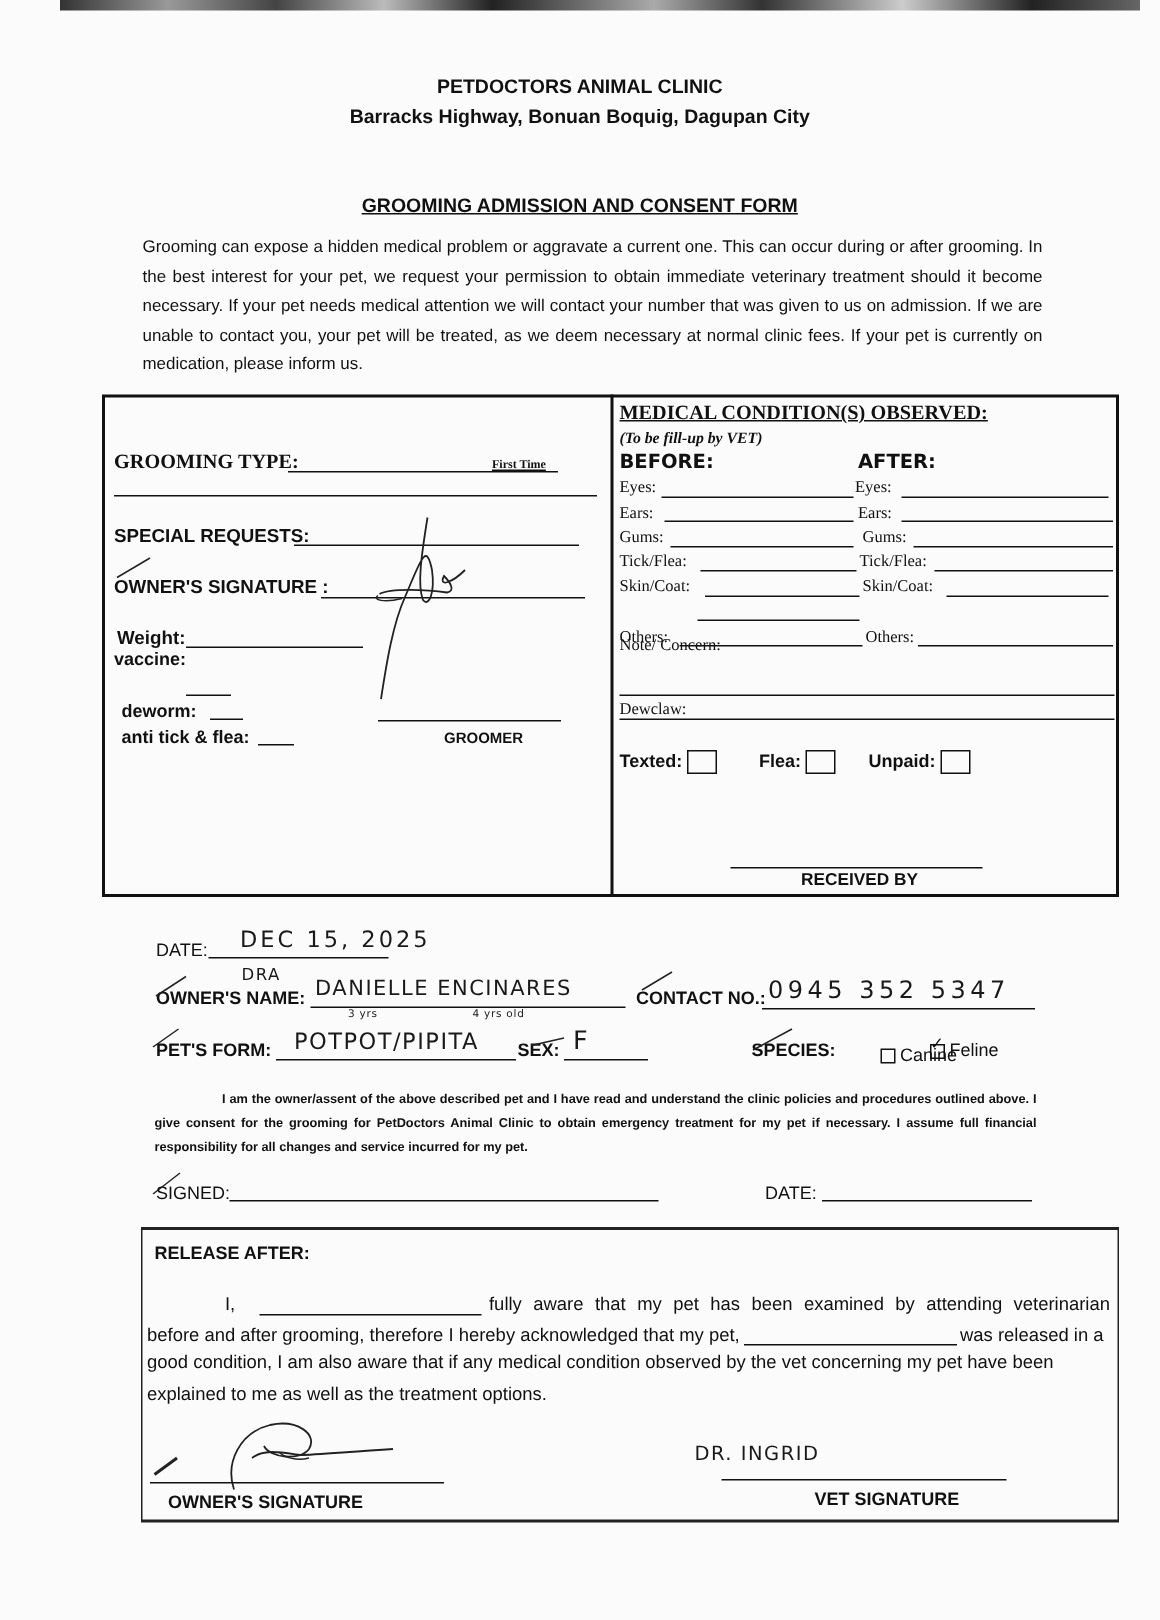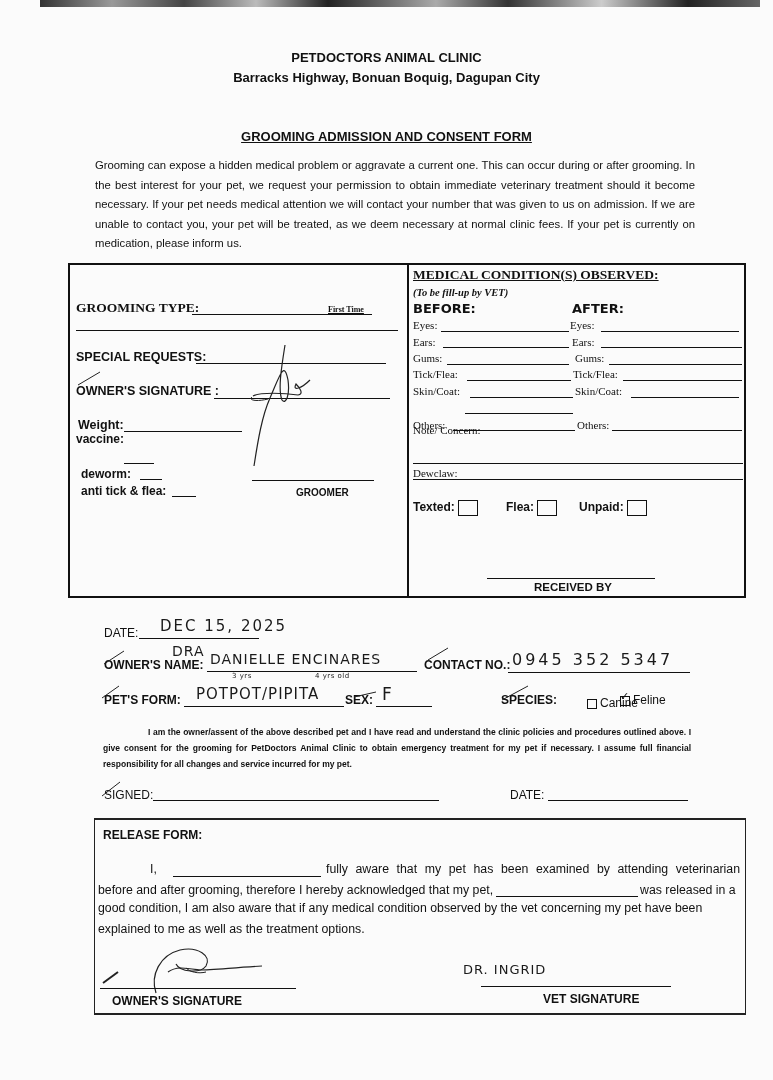--- a/index.html
+++ b/index.html
@@ -119,21 +119,21 @@
 </div>
 
 <div class="line" style="left:487px;top:578px;width:168px;"></div>
 <div class="lbl" style="left:534px;top:581px;font-size:11.5px;">RECEIVED BY</div>
 
 <div class="lbl" style="left:104px;top:626px;font-weight:normal;font-size:12px;">DATE:</div>
 <div class="line" style="left:139px;top:638px;width:120px;"></div>
 <div class="abs hand" style="left:160px;top:617px;font-size:15px;">DEC 15, 2025</div>
 
 <div class="lbl" style="left:104px;top:658px;font-size:12px;">OWNER'S NAME:</div>
-<div class="abs hand" style="left:172px;top:643px;font-size:14px;letter-spacing:1px;">DRA</div>
+<div class="abs hand" style="left:161px;top:643px;font-size:11px;letter-spacing:1px;">DRA</div>
 <div class="line" style="left:207px;top:671px;width:210px;"></div>
 <div class="abs hand" style="left:210px;top:651px;font-size:14px;letter-spacing:1px;">DANIELLE ENCINARES</div>
 
 <div class="lbl" style="left:424px;top:658px;font-size:12px;">CONTACT NO.:</div>
 <div class="line" style="left:508px;top:672px;width:182px;"></div>
 <div class="abs hand" style="left:512px;top:650px;font-size:16px;letter-spacing:3px;">0945 352 5347</div>
 
 <div class="abs hand" style="left:232px;top:672px;font-size:7px;letter-spacing:0.5px;">3 yrs</div>
 <div class="abs hand" style="left:315px;top:672px;font-size:7px;letter-spacing:0.5px;">4 yrs old</div>
 
@@ -163,21 +163,21 @@
 </svg>
 
 <div class="abs consent" style="top:724px;text-indent:45px;">I am the owner/assent of the above described pet and I have read and understand the clinic policies and procedures outlined above. I give consent for the grooming for PetDoctors Animal Clinic to obtain emergency treatment for my pet if necessary. I assume full financial responsibility for all changes and service incurred for my pet.</div>
 
 <div class="lbl" style="left:104px;top:788px;font-weight:normal;font-size:12px;">SIGNED:</div>
 <div class="line" style="left:153px;top:800px;width:286px;"></div>
 <div class="lbl" style="left:510px;top:788px;font-weight:normal;font-size:12px;">DATE:</div>
 <div class="line" style="left:548px;top:800px;width:140px;"></div>
 
 <div class="release"></div>
-<div class="lbl" style="left:103px;top:828px;font-size:12px;">RELEASE FORM:</div>
+<div class="lbl" style="left:103px;top:828px;font-size:12px;">RELEASE AFTER:</div>
 
 <div class="abs" style="left:150px;top:862px;font-size:12.3px;">I,</div>
 <div class="line" style="left:173px;top:876px;width:148px;"></div>
 <div class="abs" style="left:326px;top:862px;width:414px;font-size:12.3px;text-align:justify;text-align-last:justify;">fully aware that my pet has been examined by attending veterinarian</div>
 <div class="abs" style="left:98px;top:883px;font-size:12.3px;white-space:nowrap;">before and after grooming, therefore I hereby acknowledged that my pet,</div>
 <div class="line" style="left:496px;top:896px;width:142px;"></div>
 <div class="abs" style="left:640px;top:883px;font-size:12.3px;white-space:nowrap;">was released in a</div>
 <div class="abs" style="left:98px;top:898px;width:644px;font-size:12.3px;line-height:21px;">good condition, I am also aware that if any medical condition observed by the vet concerning my pet have been explained to me as well as the treatment options.</div>
 
 <svg style="left:0;top:0;width:773px;height:1080px;">

